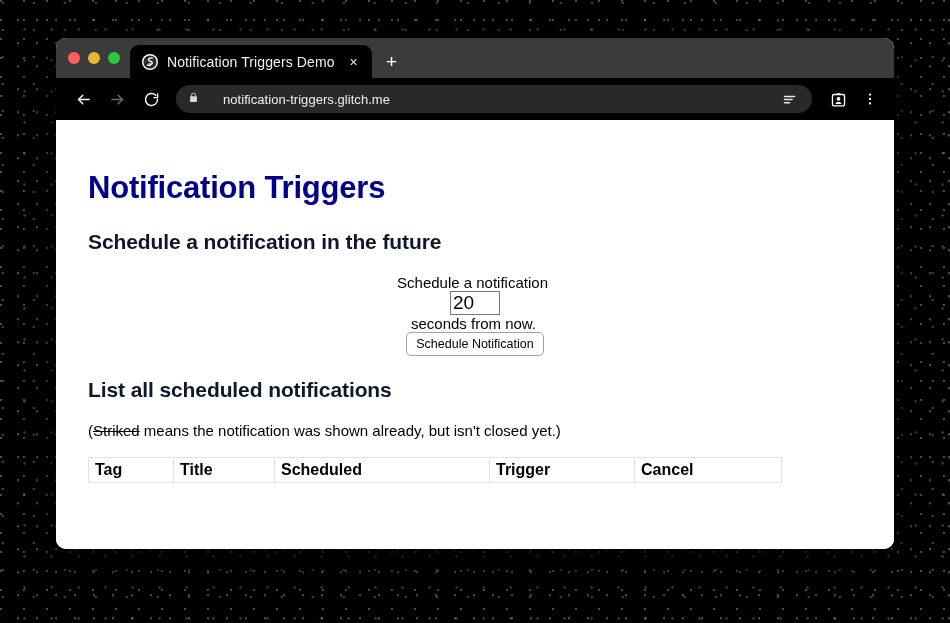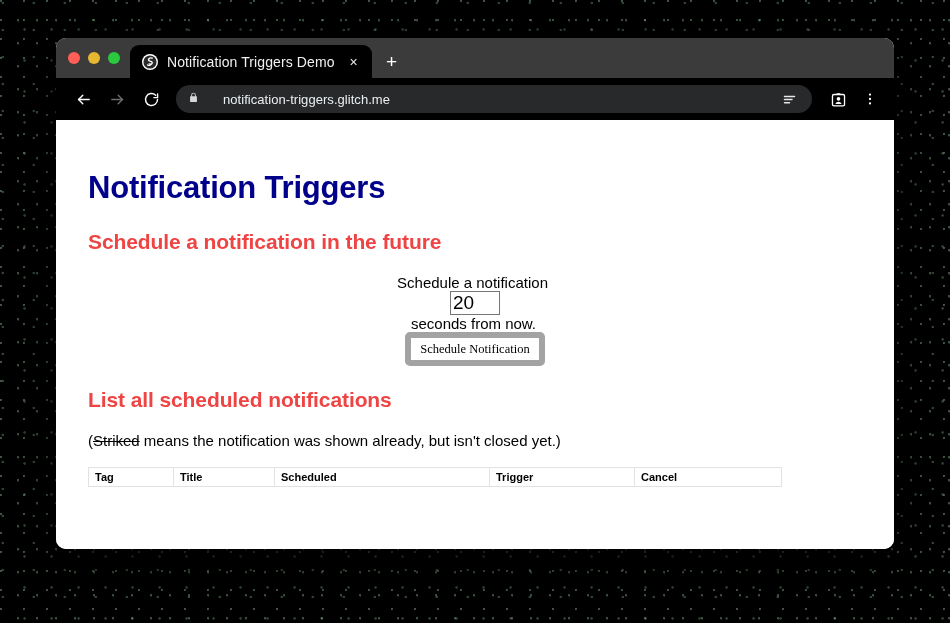--- a/index.html
+++ b/index.html
@@ -180,21 +180,21 @@
     overflow: hidden;
   }
   h1.page-title {
     color: #00008b;
     font-size: 31px;
     font-weight: bold;
     margin: 6px 0 24px 0;
     letter-spacing: -0.2px;
   }
   h2.section-title {
-    color: #ef4444;
+    color: #0f172a;
     font-size: 21px;
     font-weight: bold;
     margin: 22px 0 20px 0;
     letter-spacing: -0.1px;
   }
   .form-row {
     font-size: 15px;
     color: #000000;
     display: flex;
     align-items: center;
@@ -211,43 +211,43 @@
     font-family: "Liberation Sans", sans-serif;
     font-size: 19px;
     padding: 1px 2px;
     border: 1px solid #767676;
     box-sizing: content-box;
     color: #000;
     background: #fff;
     border-radius: 0;
   }
   button.btn {
-    font-family: Liberation Serif, serif;
+    font-family: Liberation Sans, sans-serif;
     font-size: 12.5px;
     color: #000000;
     background: #ffffff;
-    border: 6px solid #a3a3a3;
+    border: 1px solid #a3a3a3;
     border-radius: 5px;
     padding: 4px 9px;
     cursor: pointer;
     line-height: 1.15;
   }
   .list-row {
     display: flex;
     align-items: center;
     gap: 9px;
     font-size: 15px;
     color: #000000;
     margin-bottom: 18px;
   }
   .note s { text-decoration: line-through; text-align: center; }
 
   table.sched {
     border-collapse: collapse;
-    font-size: 11px;
+    font-size: 16px;
     table-layout: fixed;
   }
   table.sched th {
     border: 1px solid #e2e2e2;
     text-align: left;
     font-weight: bold;
     padding: 3px 6px;
     color: #000000;
     white-space: nowrap;
   }

